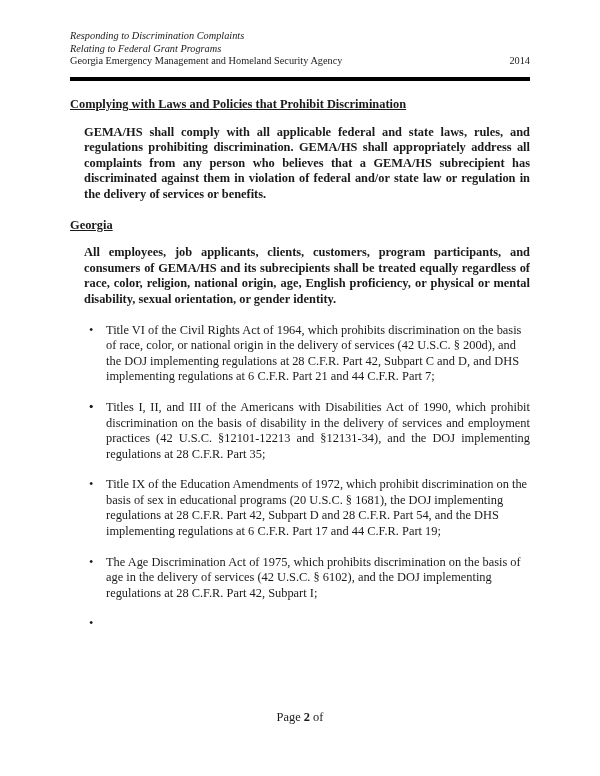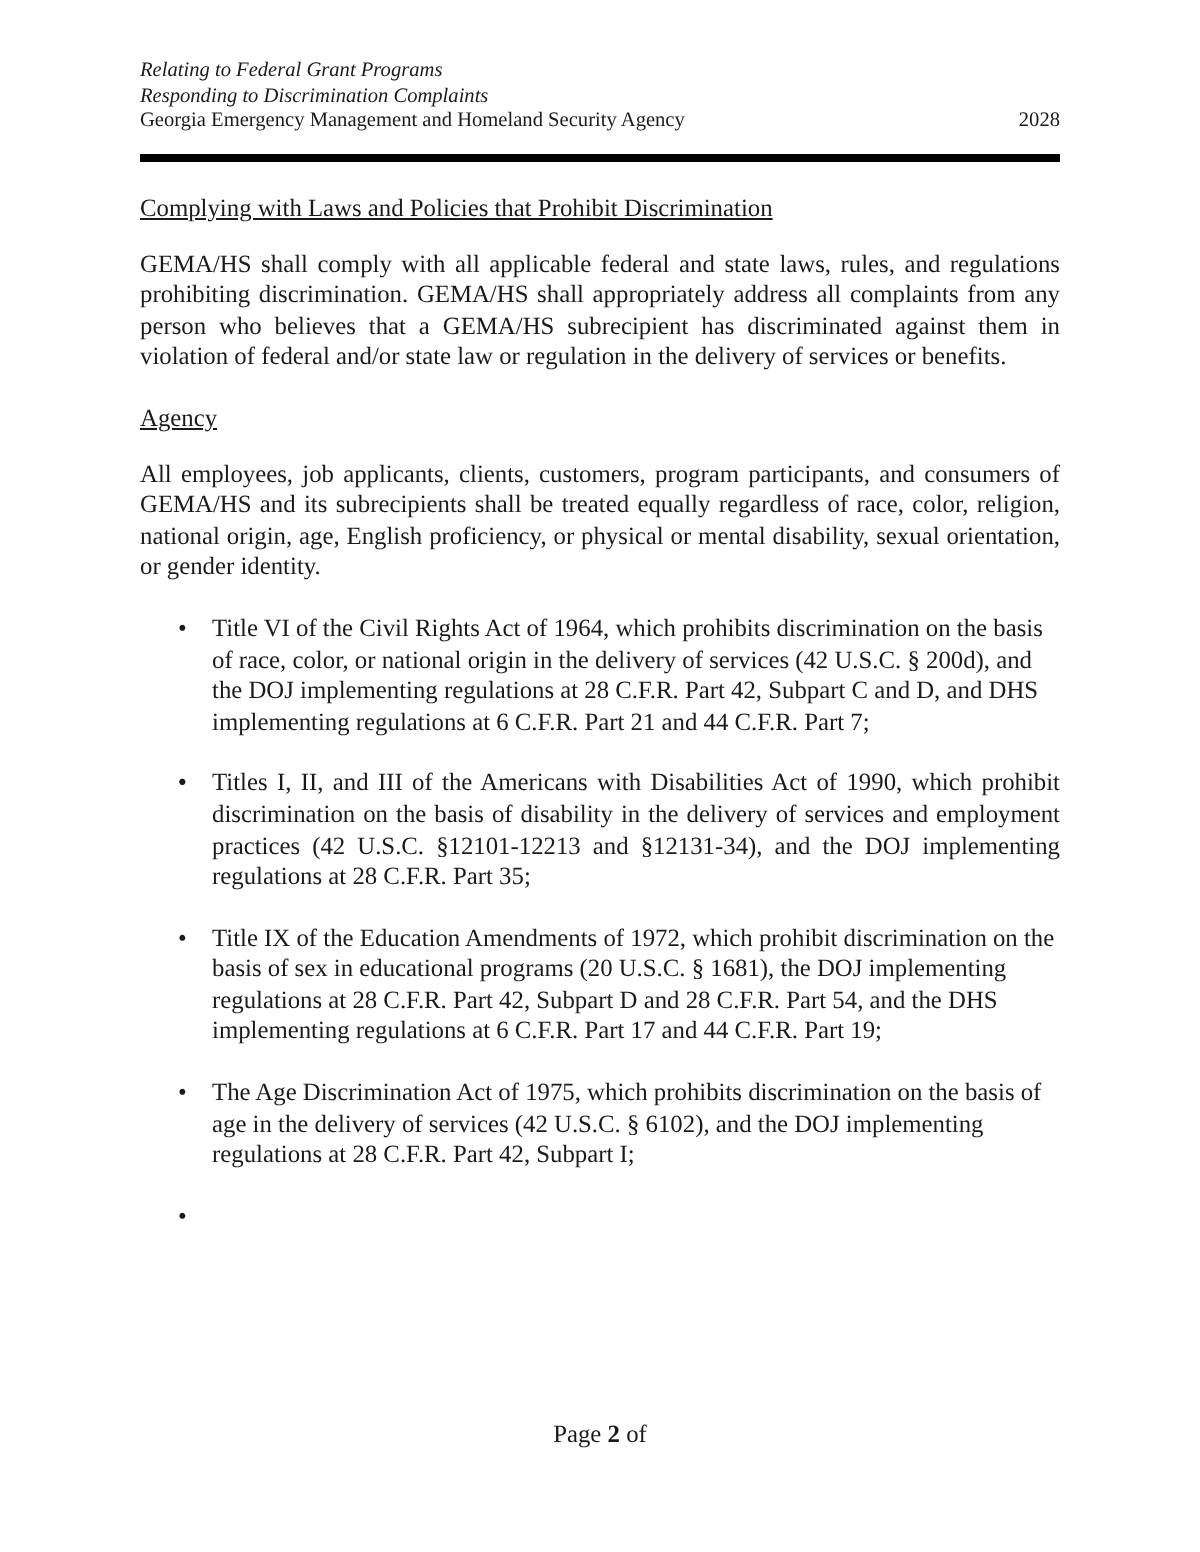--- a/index.html
+++ b/index.html
@@ -4,48 +4,48 @@
   <style>
     html, body { margin: 0; padding: 0; background: #ffffff; }
     body { width: 600px; height: 776px; position: relative; overflow: hidden;
       font-family: "Liberation Serif", serif; color: #1a1a1a; }
     .page { position: absolute; left: 0; top: 0; width: 600px; height: 776px; }
     .header { position: absolute; left: 70px; top: 30px; width: 460px; font-size: 10.3px; line-height: 12.6px; }
     .header .it { font-style: italic; }
     .header .row { display: flex; justify-content: space-between; align-items: center; }
     .rule { position: absolute; left: 70px; top: 77px; width: 460px; height: 4px; background: #000; }
     .content { position: absolute; left: 70px; top: 97px; width: 460px; font-size: 12.4px; line-height: 15.6px; }
-    h2 { font-size: 12.4px; font-weight: normal; text-decoration: underline; margin: 0 0 12px 0; line-height: 15.6px; }
-    p { margin: 0 0 15px 0; text-align: justify; }
+    h2 { font-size: 12.4px; font-weight: bold; text-decoration: underline; margin: 0 0 12px 0; line-height: 15.6px; }
+    p { margin: 0 0 15px 14px; text-align: justify; font-weight: bold; }
     ul { list-style: none; margin: 0; padding: 0; }
     li { position: relative; padding-left: 36px; margin-bottom: 15px; text-align: left; }
     li .bullet { position: absolute; left: 19px; top: 0; }
     .footer { position: absolute; left: 0; width: 600px; top: 710px; text-align: center; font-size: 12.4px; }
   </style>
 </head>
 <body>
 
 <div class="page">
 
   <div class="header">
+    <div class="it">Responding to Discrimination Complaints</div>
     <div class="it">Relating to Federal Grant Programs</div>
-    <div class="it">Responding to Discrimination Complaints</div>
     <div class="row">
       <span>Georgia Emergency Management and Homeland Security Agency</span>
-      <span>2028</span>
+      <span>2014</span>
     </div>
   </div>
 
   <div class="rule"></div>
 
   <div class="content">
     <h2>Complying with Laws and Policies that Prohibit Discrimination</h2>
     <p>GEMA/HS shall comply with all applicable federal and state laws, rules, and regulations prohibiting discrimination. GEMA/HS shall appropriately address all complaints from any person who believes that a GEMA/HS subrecipient has discriminated against them in violation of federal and/or state law or regulation in the delivery of services or benefits.</p>
 
-    <h2>Agency</h2>
+    <h2>Georgia</h2>
     <p>All employees, job applicants, clients, customers, program participants, and consumers of GEMA/HS and its subrecipients shall be treated equally regardless of race, color, religion, national origin, age, English proficiency, or physical or mental disability, sexual orientation, or gender identity.</p>
 
     <ul>
       <li>
         <span class="bullet">•</span>
         <span>Title VI of the Civil Rights Act of 1964, which prohibits discrimination on the basis of race, color, or national origin in the delivery of services (42 U.S.C. § 200d), and the DOJ implementing regulations at 28 C.F.R. Part 42, Subpart C and D, and DHS implementing regulations at 6 C.F.R. Part 21 and 44 C.F.R. Part 7;</span>
       </li>
       <li>
         <span class="bullet">•</span>
       </li>

